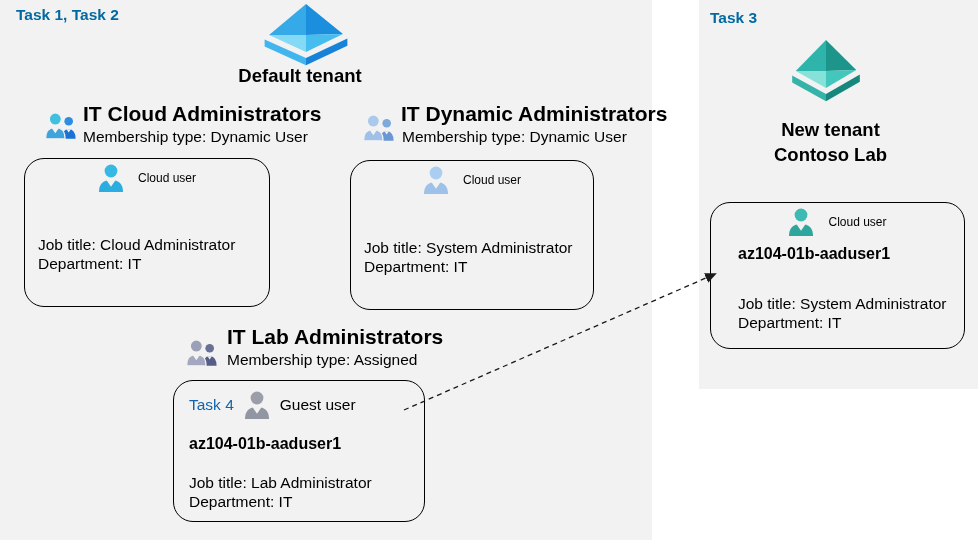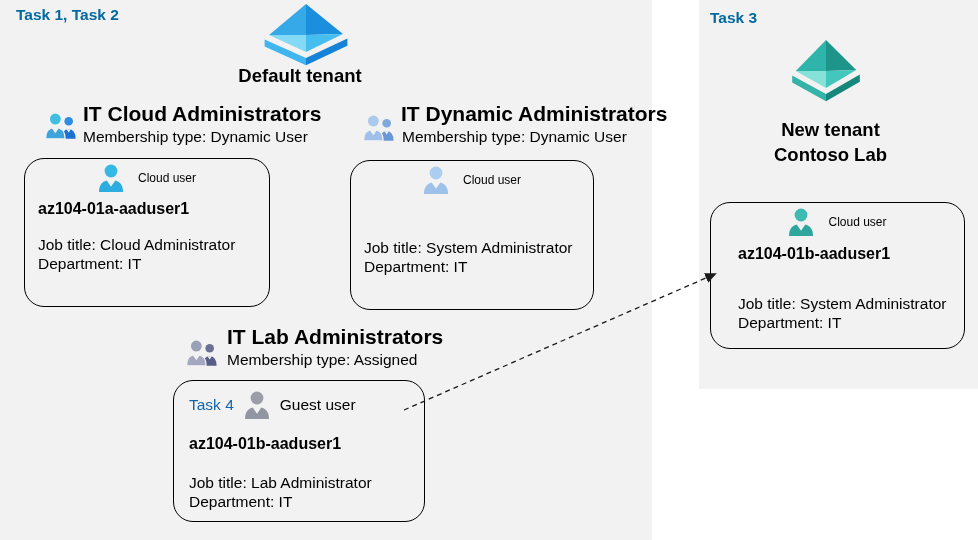--- a/index.html
+++ b/index.html
@@ -104,21 +104,20 @@
 
 <div class="card" style="left:24px;top:158px;width:244px;height:147px">
   <div class="card-header">
     <svg width="26" height="28" viewBox="0 0 26 28">
       <circle cx="13" cy="7" r="6.4" fill="#35b9e4"></circle>
       <path d="M1,28 Q1,16 13,16 Q25,16 25,28 Z" fill="#2cade0"></path>
       <polygon points="8.4,16 13,22.7 17.6,16" fill="#f2f2f2"></polygon>
     </svg>
     <span>Cloud user</span>
   </div>
-  <div class="card-name" style="left:13px;top:40px">az104-01a-aaduser1</div>
   <div class="card-attrs" style="left:13px;top:77px">
     <div><span class="lbl">Job title:</span> <span>Cloud Administrator</span></div>
     <div><span class="lbl">Department:</span> <span>IT</span></div>
   </div>
 </div>
 
 <div class="card" style="left:350px;top:160px;width:242px;height:148px">
   <div class="card-header">
     <svg width="26" height="28" viewBox="0 0 26 28">
       <circle cx="13" cy="7" r="6.4" fill="#abcdf0"></circle>

